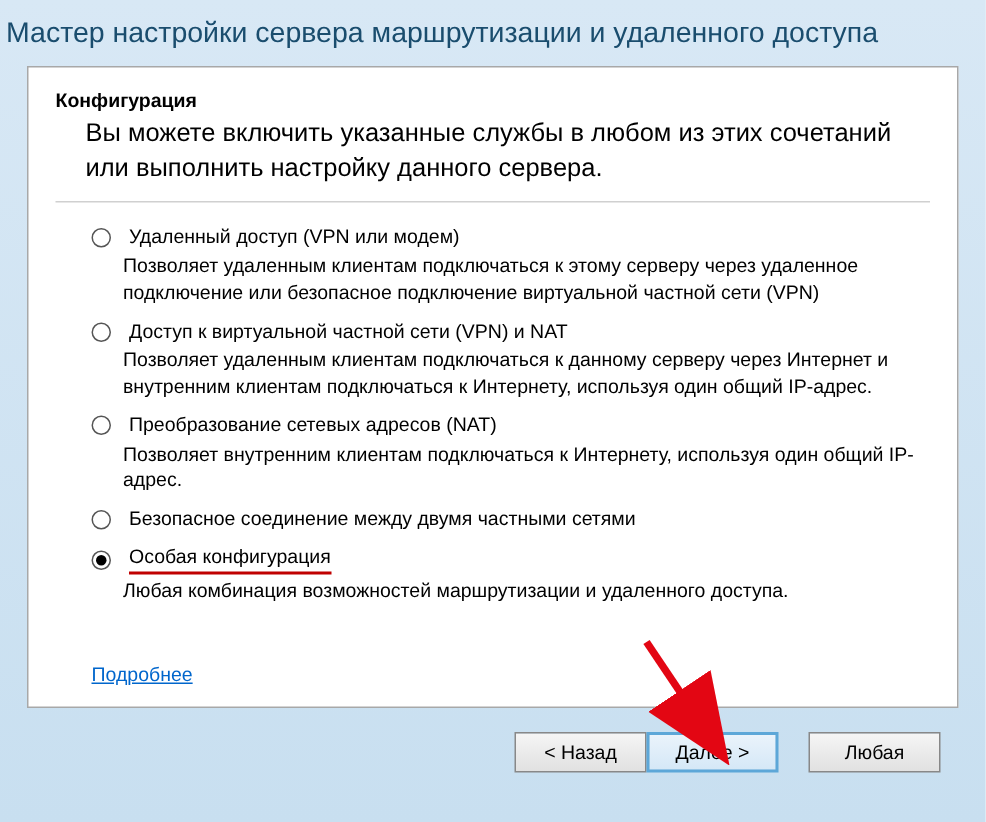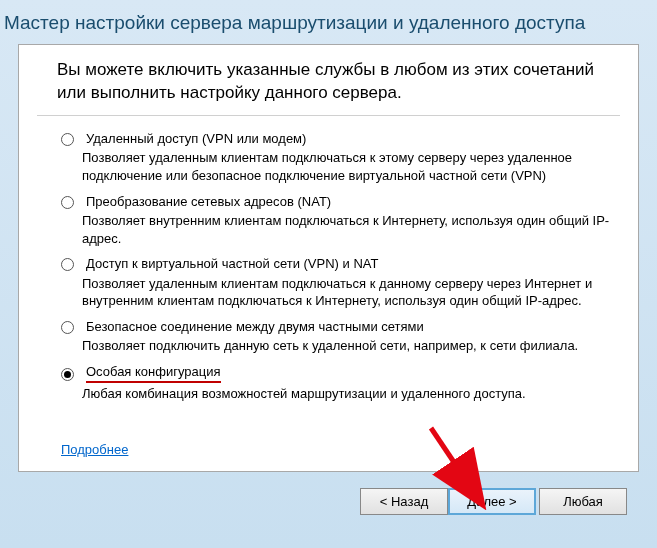--- a/index.html
+++ b/index.html
@@ -103,21 +103,21 @@
       font-size: 13px;
       cursor: pointer;
       position: absolute;
       bottom: 14px;
       left: 42px;
     }
     .buttons {
       display: flex;
       justify-content: flex-end;
       padding: 6px 26px 0 0;
-      gap: 3px;
+      gap: 20px;
       position: relative;
     }
     .btn-group {
       display: flex;
       gap: 0;
     }
     .btn {
       font-family: "Segoe UI", Tahoma, sans-serif;
       font-size: 13px;
       padding: 5px 16px;
@@ -142,55 +142,55 @@
     }
     .arrow svg { display: block; }
   </style>
 </head>
 <body>
 
 <div class="outer">
   <div class="title">Мастер настройки сервера маршрутизации и удаленного доступа</div>
 
   <div class="panel">
+    <div class="section-title">Конфигурация</div>
     <div class="section-desc">Вы можете включить указанные службы в любом из этих сочетаний или выполнить настройку данного сервера.</div>
     <hr class="hr">
 
     <div class="options">
 
       <div class="opt">
         <div class="opt-head">
           <div class="radio"></div>
           <span class="opt-label">Удаленный доступ (VPN или модем)</span>
         </div>
         <div class="opt-desc">Позволяет удаленным клиентам подключаться к этому серверу через удаленное подключение или безопасное подключение виртуальной частной сети (VPN)</div>
       </div>
 
       <div class="opt">
         <div class="opt-head">
           <div class="radio"></div>
+          <span class="opt-label">Доступ к виртуальной частной сети (VPN) и NAT</span>
+        </div>
+        <div class="opt-desc">Позволяет удаленным клиентам подключаться к данному серверу через Интернет и внутренним клиентам подключаться к Интернету, используя один общий IP-адрес.</div>
+      </div>
+
+      <div class="opt">
+        <div class="opt-head">
+          <div class="radio"></div>
           <span class="opt-label">Преобразование сетевых адресов (NAT)</span>
         </div>
         <div class="opt-desc">Позволяет внутренним клиентам подключаться к Интернету, используя один общий IP-адрес.</div>
       </div>
 
       <div class="opt">
         <div class="opt-head">
           <div class="radio"></div>
-          <span class="opt-label">Доступ к виртуальной частной сети (VPN) и NAT</span>
-        </div>
-        <div class="opt-desc">Позволяет удаленным клиентам подключаться к данному серверу через Интернет и внутренним клиентам подключаться к Интернету, используя один общий IP-адрес.</div>
-      </div>
-
-      <div class="opt">
-        <div class="opt-head">
-          <div class="radio"></div>
           <span class="opt-label">Безопасное соединение между двумя частными сетями</span>
         </div>
-        <div class="opt-desc">Позволяет подключить данную сеть к удаленной сети, например, к сети филиала.</div>
       </div>
 
       <div class="opt">
         <div class="opt-head">
           <div class="radio selected"></div>
           <span class="opt-label underlined">Особая конфигурация</span>
         </div>
         <div class="opt-desc">Любая комбинация возможностей маршрутизации и удаленного доступа.</div>
       </div>
 

